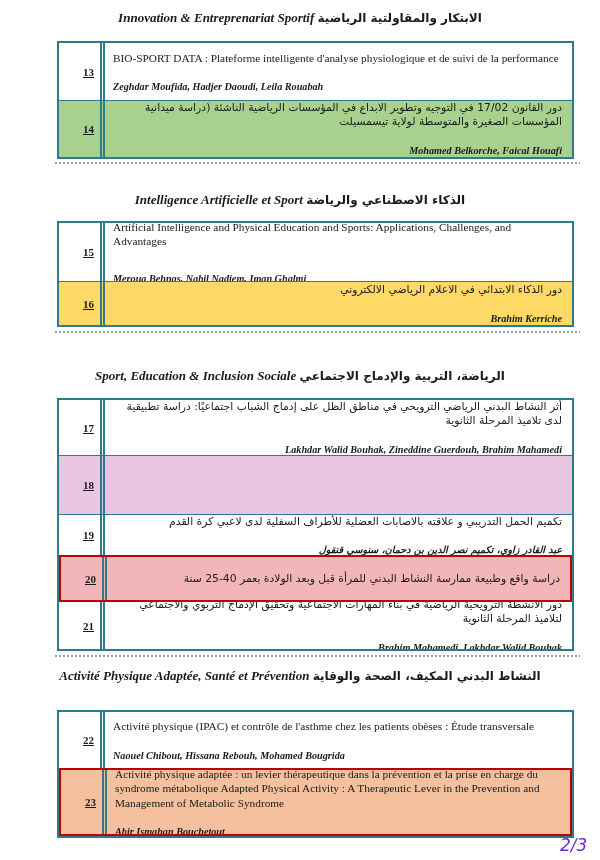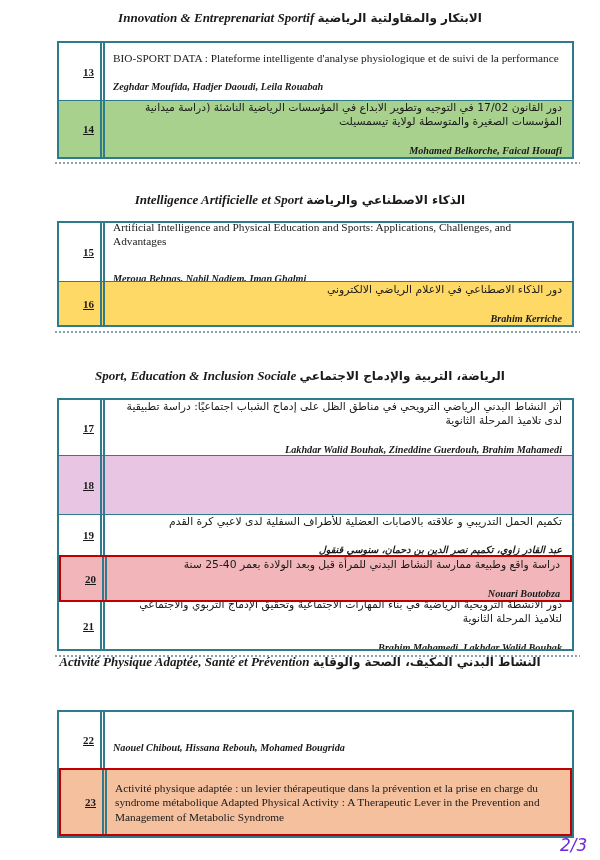--- a/index.html
+++ b/index.html
@@ -94,21 +94,21 @@
       <div class="cell">
         <div class="rtitle">Artificial Intelligence and Physical Education and Sports: Applications, Challenges, and Advantages</div>
         <div class="rauthors gap">Meroua Behnas, Nabil Nadjem, Iman Ghalmi</div>
       </div>
     </div>
     <div class="prow bg-yellow" style="height:44px;">
       <div class="numcell">
           <span class="num">16</span>
         </div>
       <div class="cell rtl">
-        <div class="rtitle">دور الذكاء الاصطناعي في الاعلام الرياضي الالكتروني</div>
+        <div class="rtitle">دور الذكاء الابتدائي في الاعلام الرياضي الالكتروني</div>
         <div class="rauthors">Brahim Kerriche</div>
       </div>
     </div>
   </div>
 
   <div class="divider" style="top:331px;"></div>
 
   <div class="sec-title" style="top:368px;text-align:center;">
     <span class="t-la">Sport, Education &amp; Inclusion Sociale</span>
     <span class="t-ar">الرياضة، التربية والإدماج الاجتماعي</span>
@@ -137,55 +137,56 @@
         <div class="rtitle">تكميم الحمل التدريبي و علاقته بالاصابات العضلية للأطراف السفلية لدى لاعبي كرة القدم</div>
         <div class="rauthors ar">عبد القادر زاوي، تكميم نصر الدين بن دحمان، سنوسي قنقول</div>
       </div>
     </div>
     <div class="prow alert bg-rose" style="height:47px;">
       <div class="numcell">
           <span class="num">20</span>
         </div>
       <div class="cell rtl">
         <div class="rtitle">دراسة واقع وطبيعة ممارسة النشاط البدني للمرأة قبل وبعد الولادة بعمر 40-25 سنة</div>
-        <div class="rauthors">Nouari Boutobza</div>
       </div>
     </div>
     <div class="prow after-alert" style="height:47px;">
       <div class="numcell">
           <span class="num">21</span>
         </div>
       <div class="cell rtl">
         <div class="rtitle">دور الأنشطة الترويحية الرياضية في بناء المهارات الاجتماعية وتحقيق الإدماج التربوي والاجتماعي لتلاميذ المرحلة الثانوية</div>
         <div class="rauthors">Brahim Mahamedi, Lakhdar Walid Bouhak</div>
       </div>
     </div>
   </div>
 
   <div class="divider" style="top:655px;"></div>
 
-  <div class="sec-title" style="top:654px;">
+  <div class="sec-title" style="top:668px;">
     <span class="t-la">Activité Physique Adaptée, Santé et Prévention</span>
     <span class="t-ar">النشاط البدني المكيف، الصحة والوقاية</span>
   </div>
 
   <div class="ptable" style="top:710px;">
     <div class="prow" style="height:56px;">
       <div class="numcell">
           <span class="num">22</span>
         </div>
       <div class="cell">
+        <div class="rtitle">Activité physique (IPAC) et contrôle de l'asthme chez les patients obèses : Étude transversale</div>
         <div class="rauthors">Naouel Chibout, Hissana Rebouh, Mohamed Bougrida</div>
       </div>
     </div>
     <div class="prow alert bg-salmon" style="height:68px;">
       <div class="numcell">
           <span class="num">23</span>
         </div>
       <div class="cell">
         <div class="rtitle">Activité physique adaptée : un levier thérapeutique dans la prévention et la prise en charge du syndrome métabolique Adapted Physical Activity : A Therapeutic Lever in the Prevention and Management of Metabolic Syndrome</div>
+        <div class="rauthors">Abir Ismahan Bouchetout</div>
       </div>
     </div>
   </div>
 
   <div class="pagenum">2/3</div>
 
 </div>
 
 </body></html>

